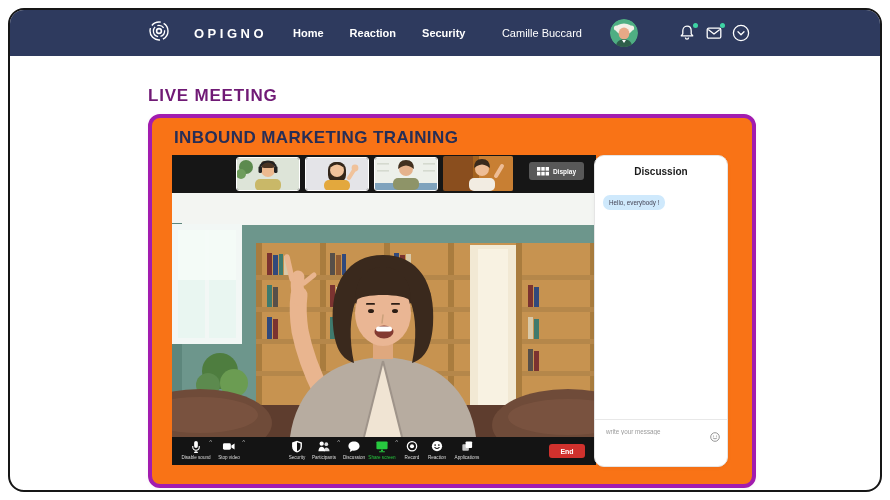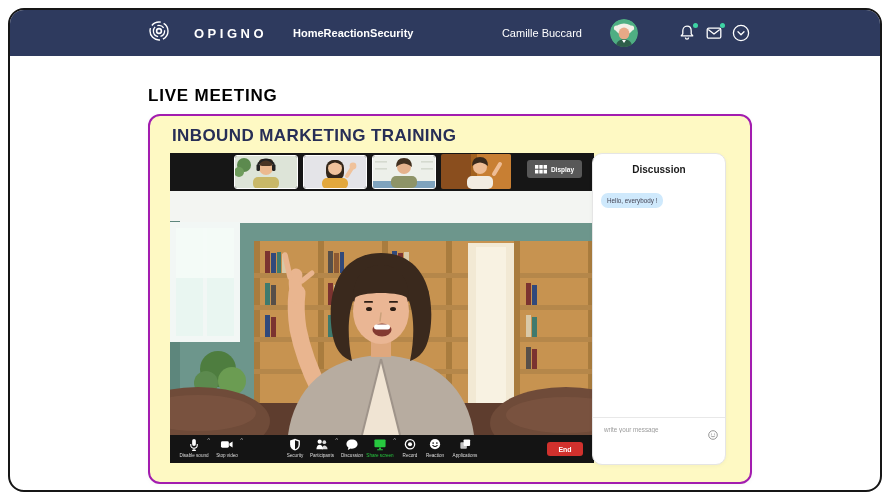--- a/index.html
+++ b/index.html
@@ -5,33 +5,33 @@
   html,body{margin:0;padding:0;width:890px;height:500px;background:#fff;
     font-family:"Liberation Sans",sans-serif;-webkit-font-smoothing:antialiased;}
   .frame{position:absolute;inset:8px;border:2px solid #161616;border-radius:16px;
     background:#fff;overflow:hidden;}
   
   .topbar{position:absolute;left:0;right:0;top:0;height:46px;background:#2e3a5e;
     display:flex;align-items:center;}
   .topbar-inner{display:flex;align-items:center;width:100%;padding:0 130px 0 138px;}
   .logo{display:flex;align-items:center;gap:24px;cursor:pointer;}
   .logo-text{color:#fff;font-size:13px;font-weight:bold;letter-spacing:3.5px;}
-  .nav{display:flex;margin-left:26px;}
+  .nav{display:flex;gap:26px;margin-left:26px;}
   .nav-item{color:#fff;font-size:11px;font-weight:600;cursor:pointer;}
   .right{margin-left:auto;display:flex;align-items:center;}
   .user-name{color:#fff;font-size:11px;margin-right:28px;}
   .avatar{width:28px;height:28px;border-radius:50%;overflow:hidden;cursor:pointer;flex:none;}
   .hicons{display:flex;align-items:center;gap:9px;margin-left:40px;}
   .hicon{position:relative;width:18px;height:18px;cursor:pointer;}
   .dot{position:absolute;top:-1px;right:-2px;width:5px;height:5px;border-radius:50%;background:#3ed3a3;}
   
   .page-title{position:absolute;left:138px;top:76px;font-size:17px;font-weight:bold;
-    color:#000000;letter-spacing:.8px;}
-  .card{position:absolute;left:138px;top:104px;width:600px;height:366px;background:#fef9c3;
-    border:2px solid #a21caf;border-radius:12px;box-shadow:0 1px 5px rgba(0,0,0,.04);}
+    color:#701a75;letter-spacing:.8px;}
+  .card{position:absolute;left:138px;top:104px;width:600px;height:366px;background:#f97316;
+    border:4px solid #a21caf;border-radius:12px;box-shadow:0 1px 5px rgba(0,0,0,.04);}
   .card-title{position:absolute;left:22px;top:10px;font-size:17px;font-weight:bold;
     color:#272e56;letter-spacing:.4px;}
   
   .video{position:absolute;left:20px;top:37px;width:424px;height:310px;background:#000;
     display:flex;flex-direction:column;}
   .vtop{height:38px;background:#161616;position:relative;flex:none;}
   .thumb{position:absolute;top:2px;height:32px;width:62px;border:1px solid #fff;
     border-radius:3px;overflow:hidden;cursor:pointer;background:#222;}
   .thumb svg{display:block;}
   .t1{left:64px}.t2{left:133px}.t3{left:202px}

